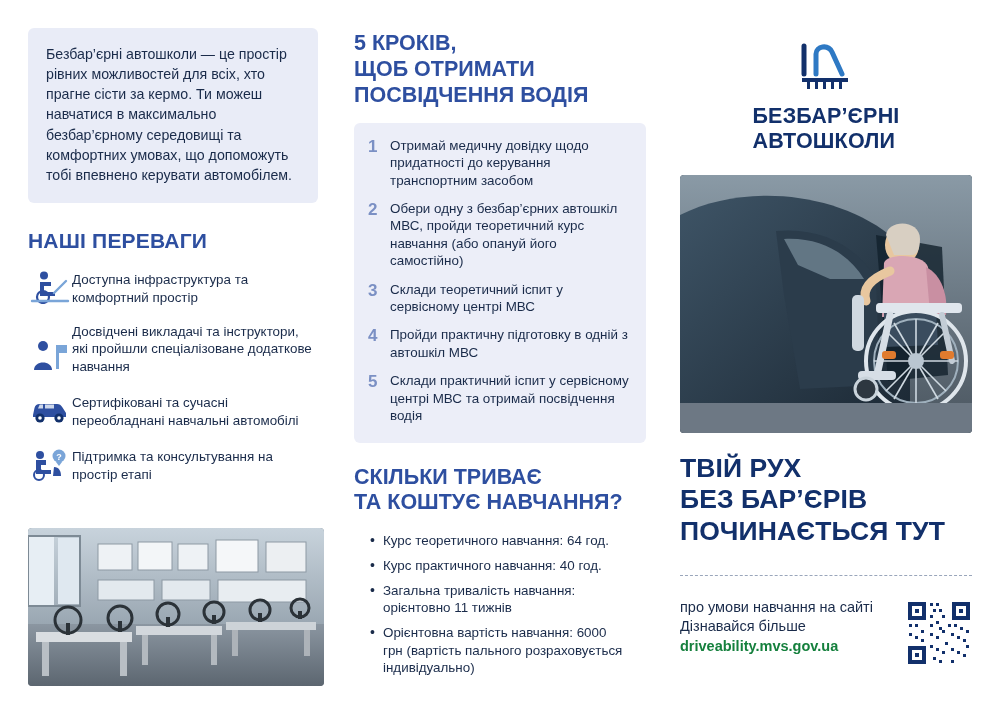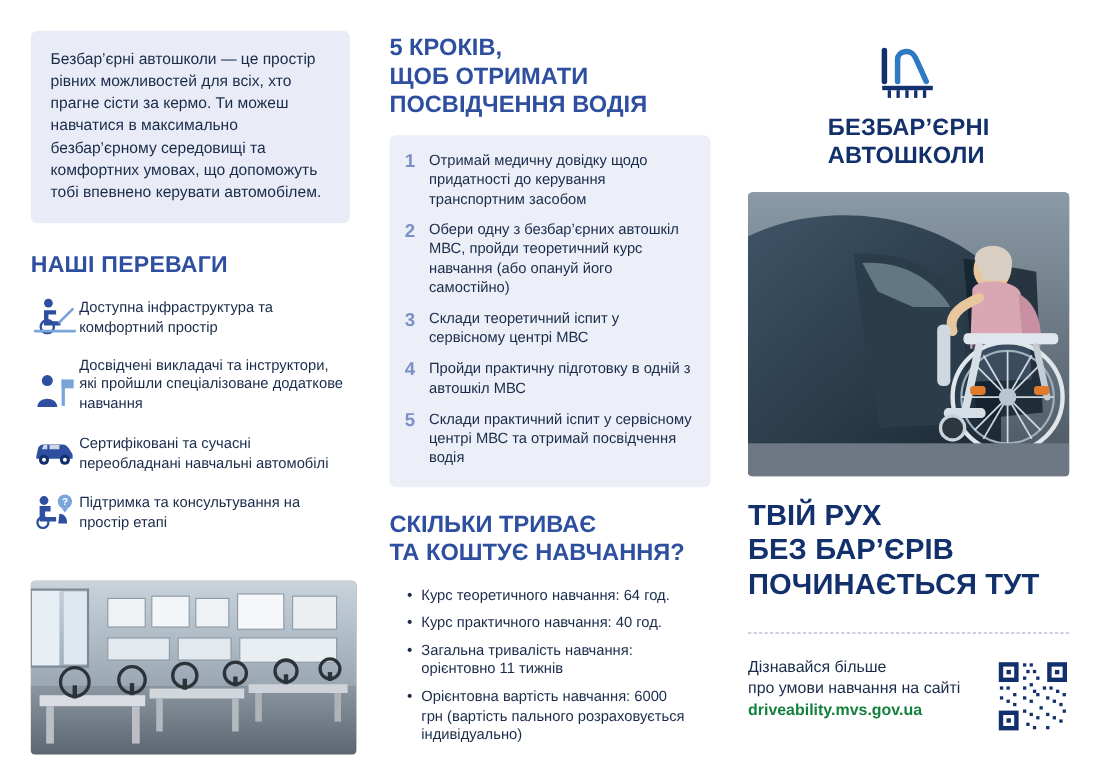--- a/index.html
+++ b/index.html
@@ -477,22 +477,22 @@
     <div class="slogan">
       <div>ТВІЙ РУХ</div>
       <div>БЕЗ БАР’ЄРІВ</div>
       <div>ПОЧИНАЄТЬСЯ ТУТ</div>
     </div>
 
     <div class="divider"></div>
 
     <div class="footer-row">
       <div class="footer-text">
+        <div>про умови навчання на сайті</div>
         <div>Дізнавайся більше</div>
-        <div>про умови навчання на сайті</div>
         <a class="footer-link" href="#">driveability.mvs.gov.ua</a>
       </div>
       <div class="qr">
         <svg width="66" height="66" viewBox="0 0 66 66">
           <rect x="0" y="0" width="66" height="66" fill="#ffffff"></rect>
           <g fill="#12306b">
             <rect x="2" y="2" width="18" height="18"></rect>
             <rect x="46" y="2" width="18" height="18"></rect>
             <rect x="2" y="46" width="18" height="18"></rect>
           </g>

